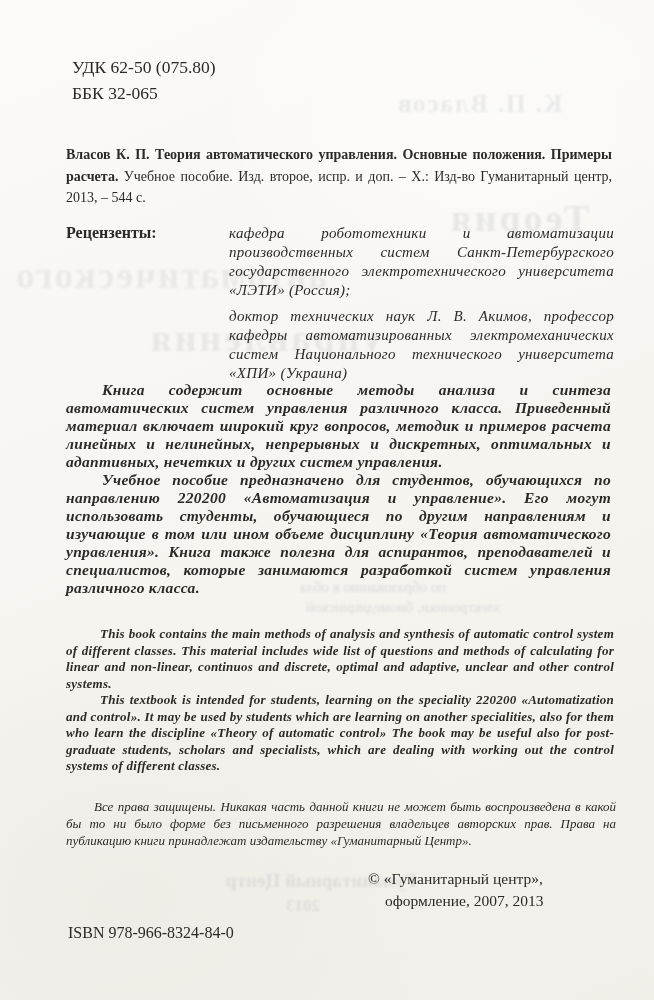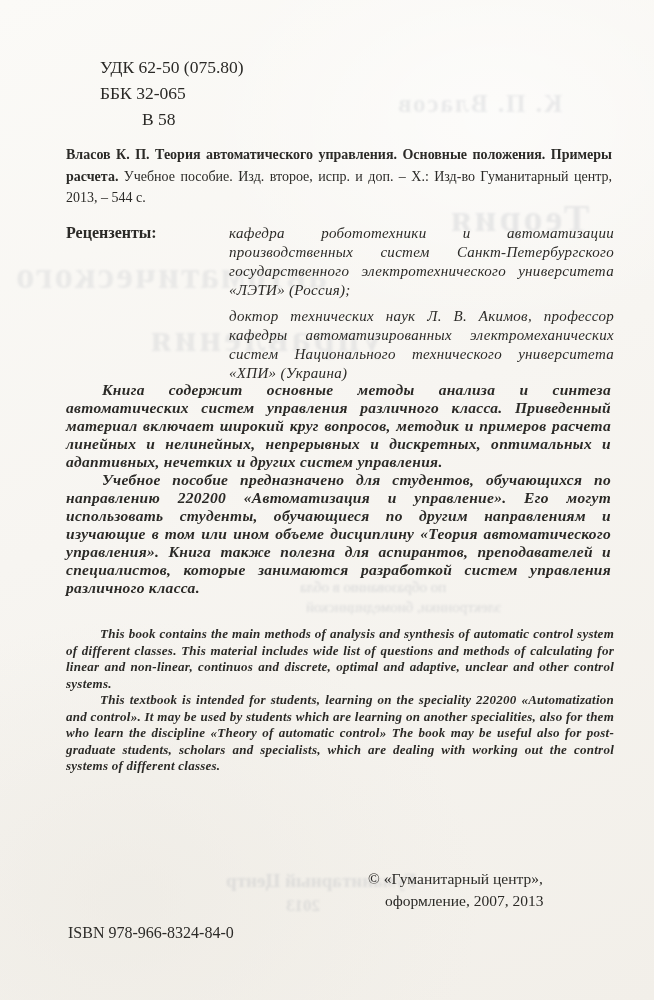--- a/index.html
+++ b/index.html
@@ -33,21 +33,21 @@
   .ghost-author   { left: 396px; top:  90px; font-size: 25px; letter-spacing: 2px; }
   .ghost-title-1  { left: 448px; top: 196px; font-size: 38px; letter-spacing: 3px; }
   .ghost-title-2  { left:  14px; top: 254px; font-size: 37px; letter-spacing: 2px; opacity: 0.14; }
   .ghost-title-3  { left: 148px; top: 316px; font-size: 38px; letter-spacing: 3px; opacity: 0.15; }
   .ghost-mid-1    { left: 300px; top: 579px; font-size: 15px; font-weight: normal; opacity: 0.28; filter: blur(0.8px); }
   .ghost-mid-2    { left: 306px; top: 599px; font-size: 15px; font-weight: normal; opacity: 0.26; filter: blur(0.8px); }
   .ghost-pub      { left: 226px; top: 870px; font-size: 19px; opacity: 0.20; }
   .ghost-year     { left: 286px; top: 896px; font-size: 17px; opacity: 0.20; }
   
   .codes {
-    position: absolute; left: 100px; top: 54px;
+    position: absolute; left: 72px; top: 54px;
     font-size: 17.5px; line-height: 26px;
   }
   .codes .author-sign { margin-left: 42px; }
   .bib {
     position: absolute; left: 66px; top: 144px; width: 546px;
     font-size: 14px; line-height: 21.5px;
     text-align: justify; margin: 0;
   }
   .bib .bib-bold { font-weight: bold; }
   .reviewers {
@@ -117,21 +117,20 @@
   <span class="ghost ghost-title-2">автоматического</span>
   <span class="ghost ghost-title-3">управления</span>
   <span class="ghost ghost-mid-1">по образованию в обла</span>
   <span class="ghost ghost-mid-2">электроники, биомедицинской</span>
   <span class="ghost ghost-pub">Гуманитарный Центр</span>
   <span class="ghost ghost-year">2013</span>
 
   <div class="codes">
     <div>УДК 62-50 (075.80)</div>
     <div>ББК 32-065</div>
-    <div class="author-sign">В 58</div>
   </div>
 
   <p class="bib"><span class="bib-bold">Власов К. П. Теория автоматического управления. Основные положения. Примеры расчета.</span><span> Учебное пособие. Изд. второе, испр. и доп. – Х.: Изд-во Гуманитарный центр, 2013, – 544 с.</span></p>
 
   <div class="reviewers">
     <div class="rev-label">Рецензенты:</div>
     <div class="rev-items">
       <p>кафедра робототехники и автоматизации производственных систем Санкт-Петербургского государственного электротехнического университета «ЛЭТИ» (Россия);</p>
       <p>доктор технических наук Л. В. Акимов, профессор кафедры автоматизированных электромеханических систем Национального технического университета «ХПИ» (Украина)</p>
     </div>
@@ -140,20 +139,21 @@
   <div class="annot-ru">
     <p>Книга содержит основные методы анализа и синтеза автоматических систем управления различного класса. Приведенный материал включает широкий круг вопросов, методик и примеров расчета линейных и нелинейных, непрерывных и дискретных, оптимальных и адаптивных, нечетких и других систем управления.</p>
     <p>Учебное пособие предназначено для студентов, обучающихся по направлению 220200 «Автоматизация и управление». Его могут использовать студенты, обучающиеся по другим направлениям и изучающие в том или ином объеме дисциплину «Теория автоматического управления». Книга также полезна для аспирантов, преподавателей и специалистов, которые занимаются разработкой систем управления различного класса.</p>
   </div>
 
   <div class="annot-en">
     <p>This book contains the main methods of analysis and synthesis of automatic control system of different classes. This material includes wide list of questions and methods of calculating for linear and non-linear, continuos and discrete, optimal and adaptive, unclear and other control systems.</p>
     <p>This textbook is intended for students, learning on the speciality 220200 «Automatization and control». It may be used by students which are learning on another specialities, also for them who learn the discipline «Theory of automatic control» The book may be useful also for post-graduate students, scholars and specialists, which are dealing with working out the control systems of different classes.</p>
   </div>
 
+  <p class="rights">Все права защищены. Никакая часть данной книги не может быть воспроизведена в какой бы то ни было форме без письменного разрешения владельцев авторских прав. Права на публикацию книги принадлежат издательству «Гуманитарный Центр».</p>
 
   <div class="copyright">
     <div>© «Гуманитарный центр»,</div>
     <div class="c-indent">оформление, 2007, 2013</div>
   </div>
 
   <div class="isbn">ISBN 978-966-8324-84-0</div>
 
 </div>
 

